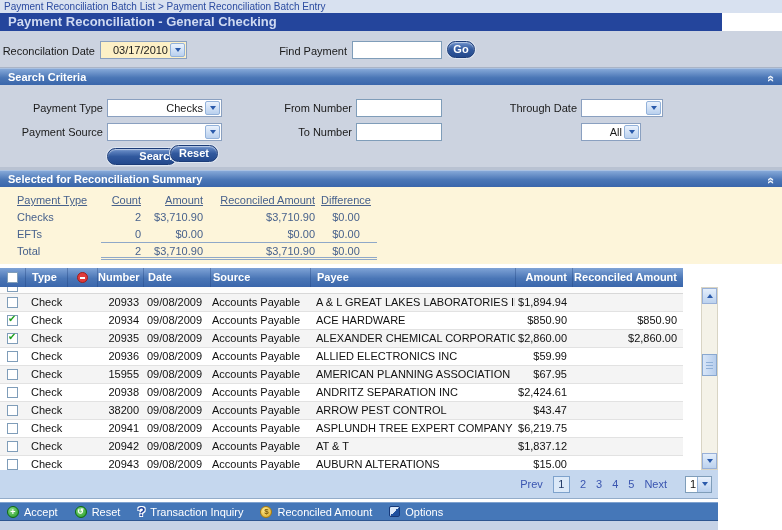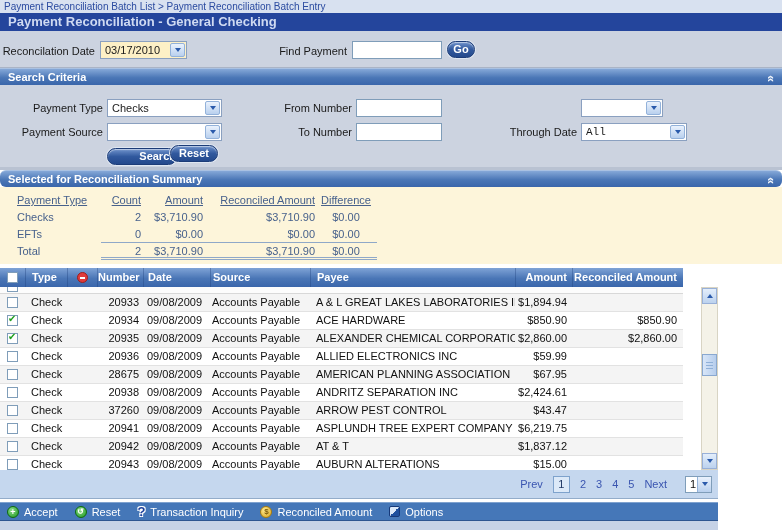--- a/index.html
+++ b/index.html
@@ -3,42 +3,42 @@
 <meta charset="utf-8">
 <style>
   html,body{margin:0;padding:0;background:#fff;}
   .app{position:relative;width:782px;height:530px;overflow:hidden;
        font-family:"Liberation Sans",sans-serif;font-size:11px;color:#1a1a1a;background:#fff;}
 
   
   .breadcrumb{position:absolute;left:0;top:0;width:782px;height:13px;background:#d8e1f0;
               font-size:10px;line-height:13px;color:#2b4ba0;padding-left:4px;box-sizing:border-box;white-space:nowrap;}
   .breadcrumb .bc-link{color:#2b4ba0;cursor:pointer;}
-  .titlebar{position:absolute;left:0;top:13px;width:782px;height:18px;background:#24459c;
+  .titlebar{position:absolute;left:0;top:13px;width:722px;height:18px;background:#24459c;
             color:#cfdaf2;font-weight:bold;font-size:13px;line-height:18px;padding-left:8px;box-sizing:border-box;}
 
   .panel{position:absolute;left:0;width:782px;background:#ccd3e0;}
   .topform{top:31px;height:37px;border-bottom:1px solid #aab4c6;box-sizing:border-box;}
 
   .sec-header{position:absolute;left:0;width:782px;height:17px;box-sizing:border-box;
               background:linear-gradient(#85a8d8,#4a76b6 55%,#3a66ab);color:#fff;font-weight:bold;
               line-height:17px;padding-left:8px;border-top:1px solid #a9c1e2;}
   .collapse{position:absolute;right:8px;top:1px;display:inline-block;transform:rotate(90deg);
             color:#eef3fb;font-weight:bold;font-size:12px;cursor:pointer;}
 
   .search-body{top:85px;height:82px;}
   .sum-body{top:187px;height:77px;background:#fdf5da;}
   .gapline{position:absolute;left:0;top:167px;width:782px;height:3px;background:#b9c2d2;}
 
   label.flabel{position:absolute;text-align:right;line-height:18px;color:#1a1a1a;white-space:nowrap;}
 
   
   .tinput{position:absolute;height:18px;box-sizing:border-box;border:1px solid #7f9db9;background:#fff;
           font-family:"Liberation Sans",sans-serif;font-size:11px;padding:0 3px;}
-  .dd{position:absolute;height:18px;box-sizing:border-box;border:1px solid #8aa0c0;background:#fff;cursor:pointer;}
+  .dd{position:absolute;height:18px;box-sizing:border-box;border:1px solid #8aa0c0;background:#fff;cursor:pointer;text-align:right;}
   .dd .val{display:block;line-height:16px;padding:0 18px 0 4px;white-space:nowrap;overflow:hidden;}
   .dd .ddbtn{position:absolute;right:1px;top:1px;bottom:1px;width:15px;border:1px solid #93b2da;border-radius:2px;
              background:linear-gradient(#eaf2fd,#b9d0ee);display:flex;align-items:center;justify-content:center;box-sizing:border-box;}
   .dd .ddarr{width:0;height:0;border-left:3px solid transparent;border-right:3px solid transparent;border-top:4px solid #2a5aab;}
   .dd.cream{background:#fdf0c6;}
 
   .btn-pill{position:absolute;height:17px;box-sizing:border-box;border:1px solid #1c3c78;border-radius:9px;
             background:linear-gradient(#7093cc,#31599e 50%,#24498c);color:#fff;font-weight:bold;font-size:11px;
             line-height:15px;text-align:center;cursor:pointer;
             box-shadow:inset 0 1px 1px rgba(255,255,255,.55),0 0 0 1px #dfe7f2;}
@@ -165,40 +165,40 @@
       <span class="ddbtn">
           <span class="ddarr"></span>
         </span>
     </div>
 
     <label class="flabel" style="left:250px;top:14px;width:102px;">From Number</label>
     <input class="tinput" style="left: 356px; top: 14px; width: 86px;" value="">
     <label class="flabel" style="left:250px;top:38px;width:102px;">To Number</label>
     <input class="tinput" style="left: 356px; top: 38px; width: 86px;" value="">
 
-    <label class="flabel" style="left:480px;top:14px;width:97px;margin-top:24px;">Through Date</label>
+    <label class="flabel" style="left:480px;top:14px;width:97px;">Through Date</label>
     <div class="dd" style="left:581px;top:14px;width:82px;">
       <span class="val"></span>
       <span class="ddbtn">
           <span class="ddarr"></span>
         </span>
     </div>
-    <div class="dd" style="left:581px;top:38px;width:106px;font-family:Liberation Mono, monospace;">
+    <div class="dd" style="left:581px;top:38px;width:60px;">
       <span class="val">All</span>
       <span class="ddbtn">
           <span class="ddarr"></span>
         </span>
     </div>
 
     <div class="btn-pill" style="left:107px;top:63px;width:70px;text-align:right;">Search</div>
     <div class="btn-pill" style="left:170px;top:60px;width:48px;">Reset</div>
   </div>
   <div class="gapline"></div>
 
-  <div class="sec-header" style="top:170px;border-radius:6px;">
+  <div class="sec-header" style="top:170px;">
     <span>Selected for Reconciliation Summary</span>
     <span class="collapse">«</span>
   </div>
   <div class="panel sum-body">
     <div class="sumtable">
       <div class="sumrow hdr">
         <span class="sc sc1">Payment Type</span>
         <span class="sc sc2">Count</span>
         <span class="sc sc3">Amount</span>
         <span class="sc sc4">Reconciled Amount</span>
@@ -285,21 +285,21 @@
       <div class="tc w-date">09/08/2009</div>
       <div class="tc w-source">Accounts Payable</div>
       <div class="tc w-payee">ALLIED ELECTRONICS INC</div>
       <div class="tc w-amt">$59.99</div>
       <div class="tc w-rec"></div>
     </div>
       <div class="trow alt">
       <div class="tc w-cb"><span class="cbx"></span></div>
       <div class="tc w-type">Check</div>
       <div class="tc w-stop"></div>
-      <div class="tc w-num">28675</div>
+      <div class="tc w-num">15955</div>
       <div class="tc w-date">09/08/2009</div>
       <div class="tc w-source">Accounts Payable</div>
       <div class="tc w-payee">AMERICAN PLANNING ASSOCIATION</div>
       <div class="tc w-amt">$67.95</div>
       <div class="tc w-rec"></div>
     </div>
       <div class="trow">
       <div class="tc w-cb"><span class="cbx"></span></div>
       <div class="tc w-type">Check</div>
       <div class="tc w-stop"></div>
@@ -307,21 +307,21 @@
       <div class="tc w-date">09/08/2009</div>
       <div class="tc w-source">Accounts Payable</div>
       <div class="tc w-payee">ANDRITZ SEPARATION INC</div>
       <div class="tc w-amt">$2,424.61</div>
       <div class="tc w-rec"></div>
     </div>
       <div class="trow alt">
       <div class="tc w-cb"><span class="cbx"></span></div>
       <div class="tc w-type">Check</div>
       <div class="tc w-stop"></div>
-      <div class="tc w-num">37260</div>
+      <div class="tc w-num">38200</div>
       <div class="tc w-date">09/08/2009</div>
       <div class="tc w-source">Accounts Payable</div>
       <div class="tc w-payee">ARROW PEST CONTROL</div>
       <div class="tc w-amt">$43.47</div>
       <div class="tc w-rec"></div>
     </div>
       <div class="trow">
       <div class="tc w-cb"><span class="cbx"></span></div>
       <div class="tc w-type">Check</div>
       <div class="tc w-stop"></div>

